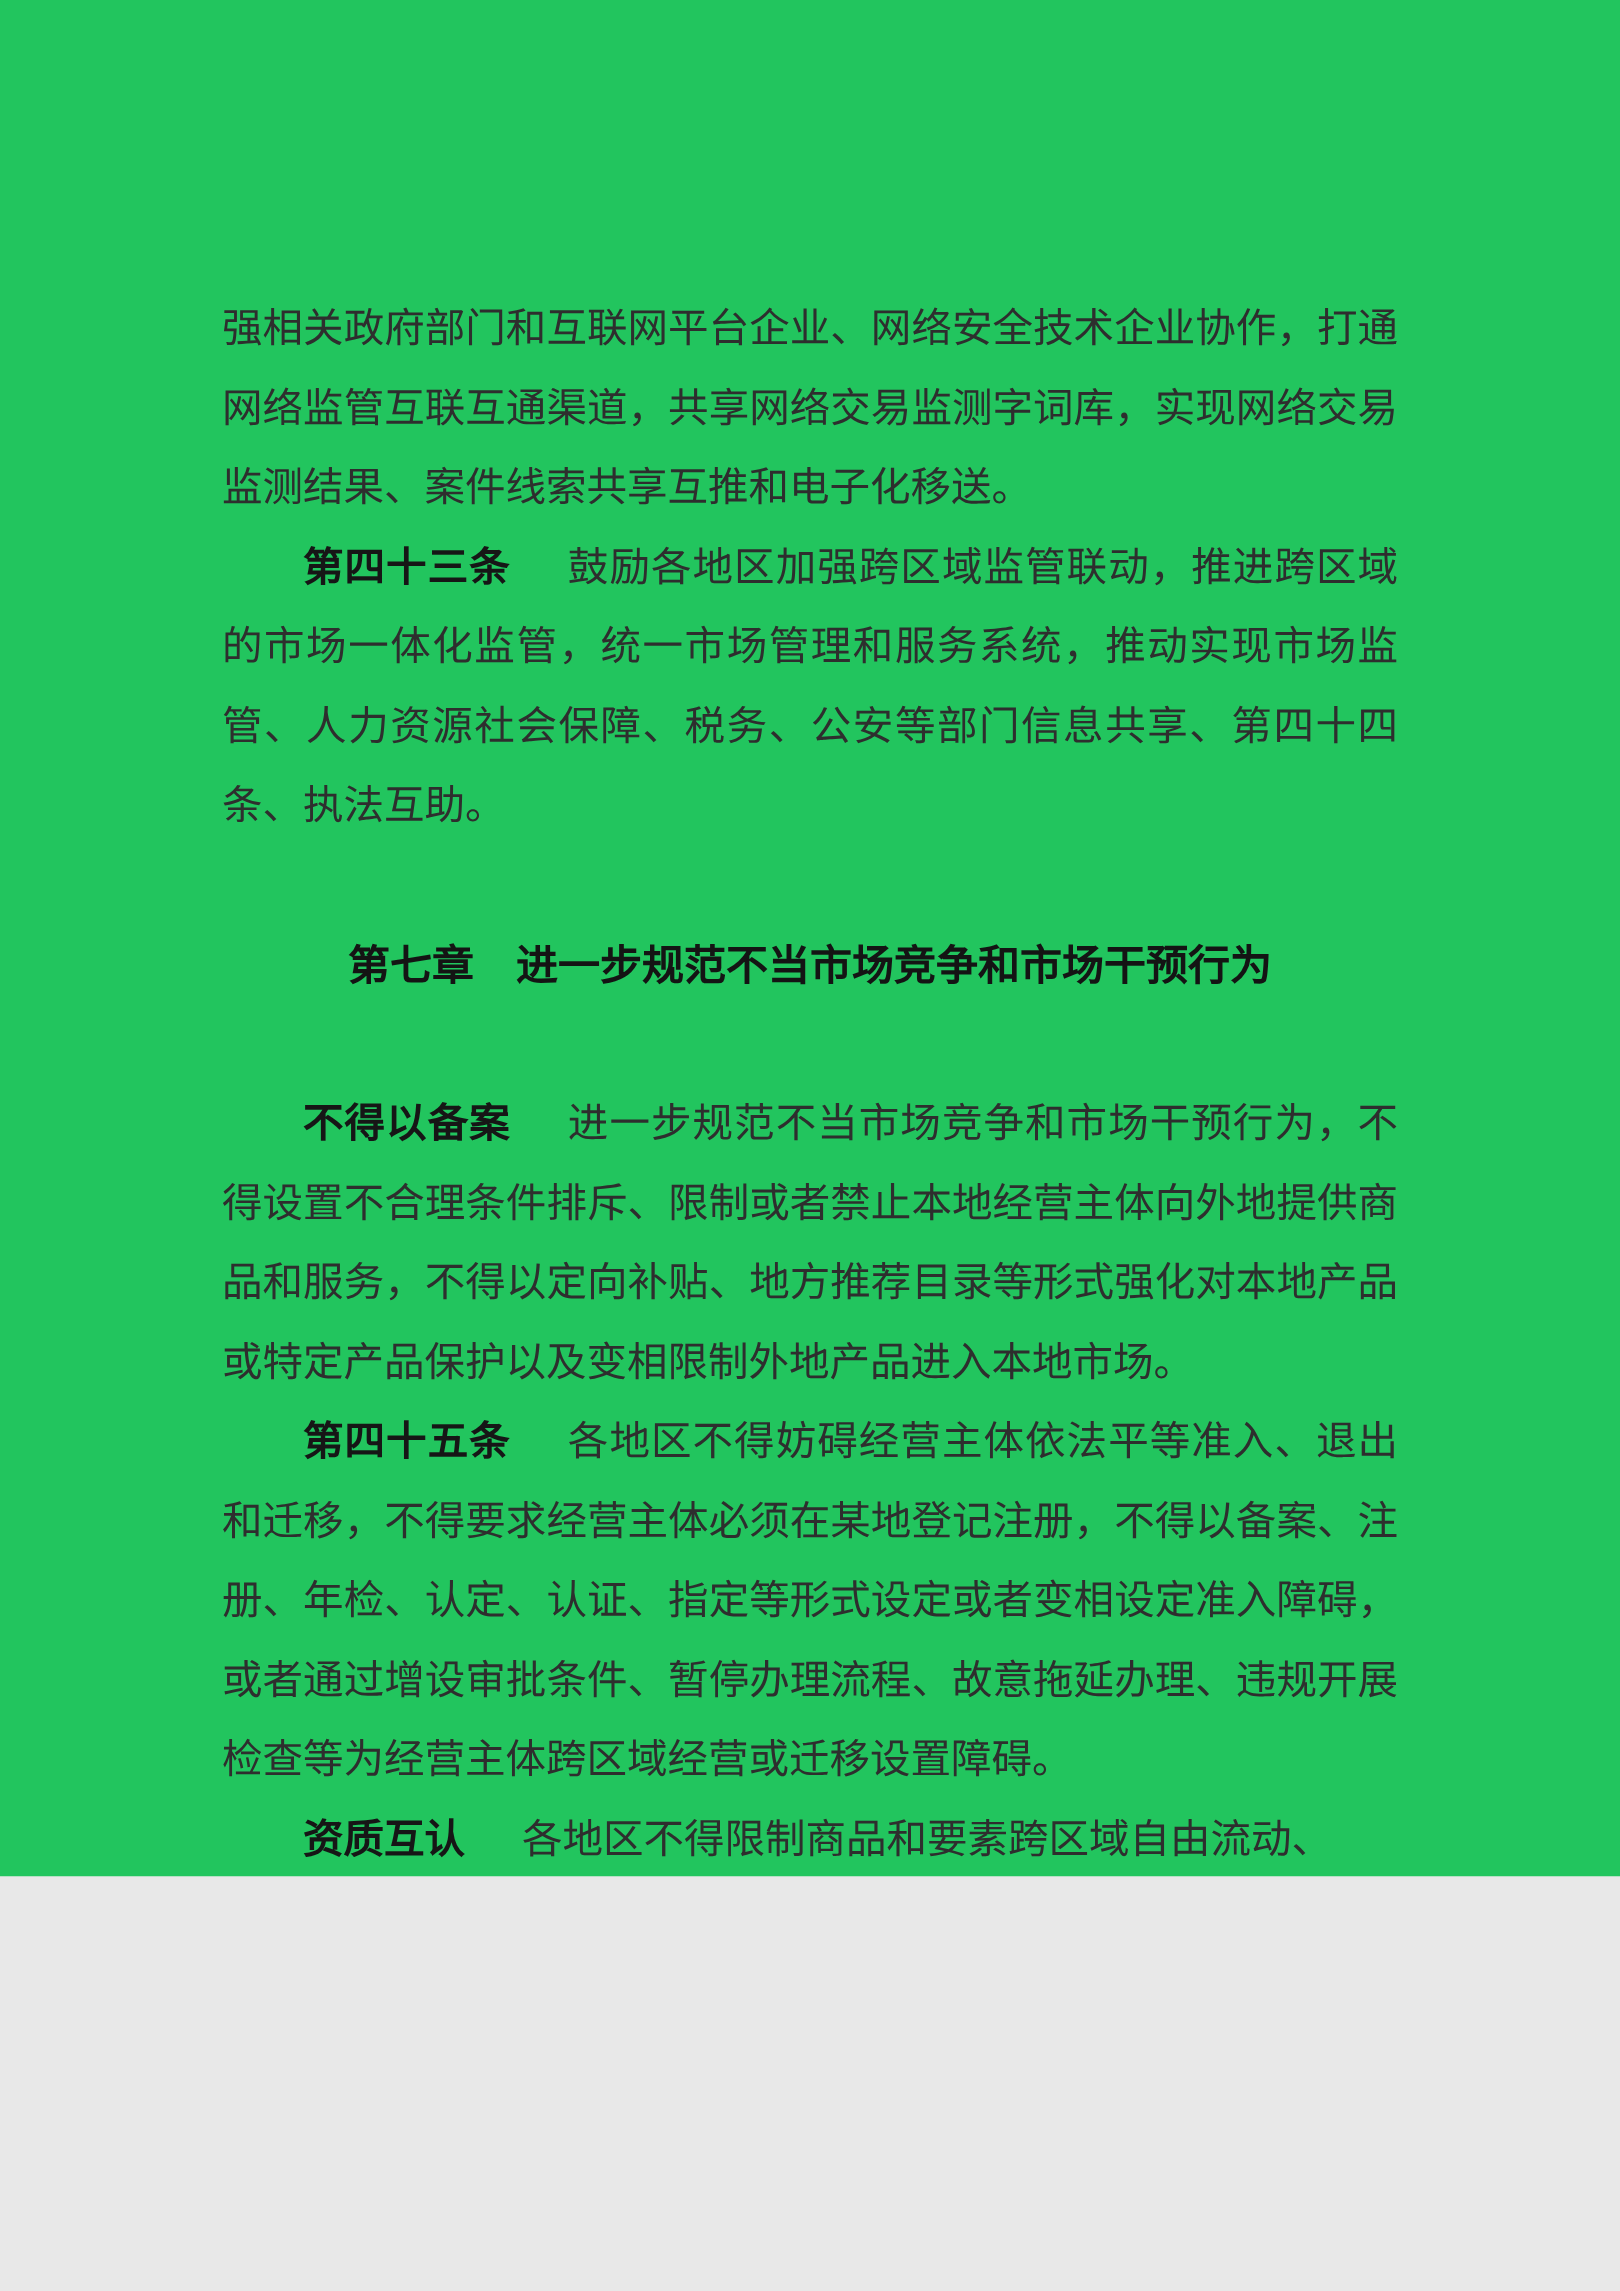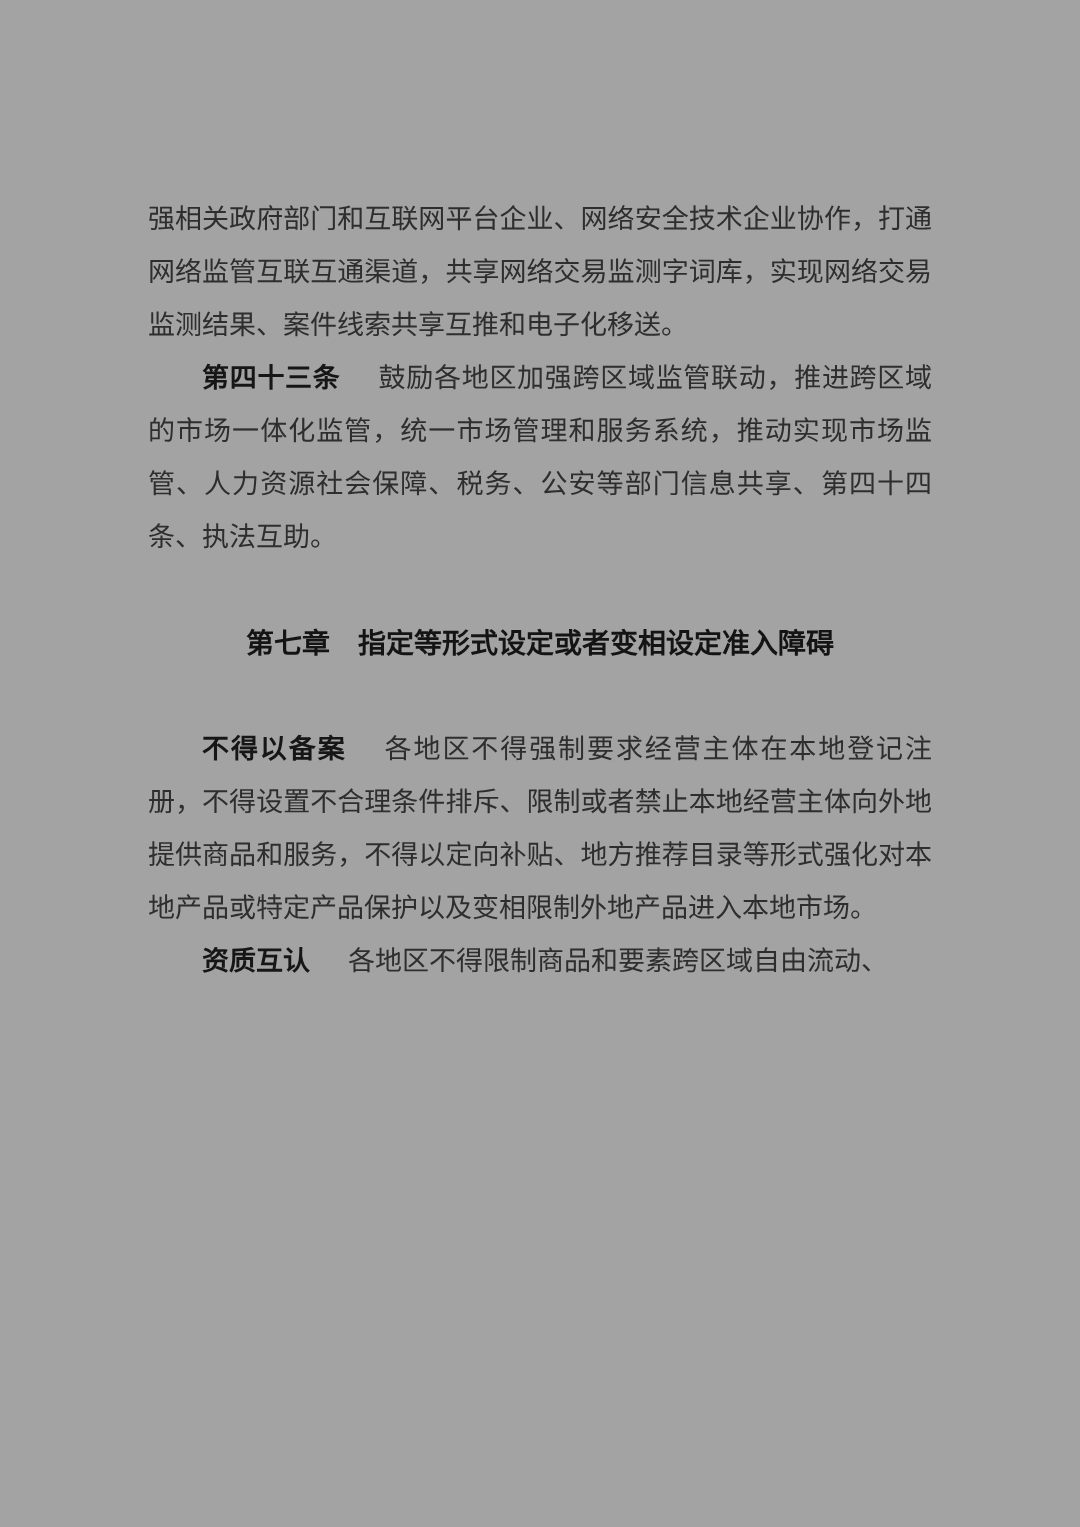--- a/index.html
+++ b/index.html
@@ -3,23 +3,23 @@
 <meta charset="utf-8">
 <style>
   html, body {
     margin: 0;
     padding: 0;
     background: #e8e8e8;
   }
   .page {
     position: relative;
     width: 1080px;
-    height: 1527px;
+    height: 1251px;
     margin: 0 auto;
-    background: #a3a3a3;
+    background: #22c55e;
     overflow: hidden;
   }
   .content {
     box-sizing: border-box;
     width: 1080px;
     padding: 193px 148px 0 148px;
     font-family: "Liberation Serif", "DejaVu Serif", serif;
     font-size: 27px;
     line-height: 53px;
     color: #2e2e2e;
@@ -55,22 +55,23 @@
 </head>
 <body>
 
 <div class="page">
   <div class="content">
 
     <p class="para no-indent">强相关政府部门和互联网平台企业、网络安全技术企业协作，打通网络监管互联互通渠道，共享网络交易监测字词库，实现网络交易监测结果、案件线索共享互推和电子化移送。</p>
 
     <p class="para"><span class="art-num">第四十三条</span><span>鼓励各地区加强跨区域监管联动，推进跨区域的市场一体化监管，统一市场管理和服务系统，推动实现市场监管、人力资源社会保障、税务、公安等部门信息共享、第四十四条、执法互助。</span></p>
 
-    <h2 class="chapter">第七章　指定等形式设定或者变相设定准入障碍</h2>
+    <h2 class="chapter">第七章　进一步规范不当市场竞争和市场干预行为</h2>
 
 
-    <p class="para"><span class="art-num">不得以备案</span><span>各地区不得强制要求经营主体在本地登记注册，不得设置不合理条件排斥、限制或者禁止本地经营主体向外地提供商品和服务，不得以定向补贴、地方推荐目录等形式强化对本地产品或特定产品保护以及变相限制外地产品进入本地市场。</span></p>
+    <p class="para"><span class="art-num">不得以备案</span><span>进一步规范不当市场竞争和市场干预行为，不得设置不合理条件排斥、限制或者禁止本地经营主体向外地提供商品和服务，不得以定向补贴、地方推荐目录等形式强化对本地产品或特定产品保护以及变相限制外地产品进入本地市场。</span></p>
 
+    <p class="para"><span class="art-num">第四十五条</span><span>各地区不得妨碍经营主体依法平等准入、退出和迁移，不得要求经营主体必须在某地登记注册，不得以备案、注册、年检、认定、认证、指定等形式设定或者变相设定准入障碍，或者通过增设审批条件、暂停办理流程、故意拖延办理、违规开展检查等为经营主体跨区域经营或迁移设置障碍。</span></p>
 
     <p class="para"><span class="art-num">资质互认</span><span>各地区不得限制商品和要素跨区域自由流动、</span></p>
 
   </div>
 </div>
 
 </body></html>

